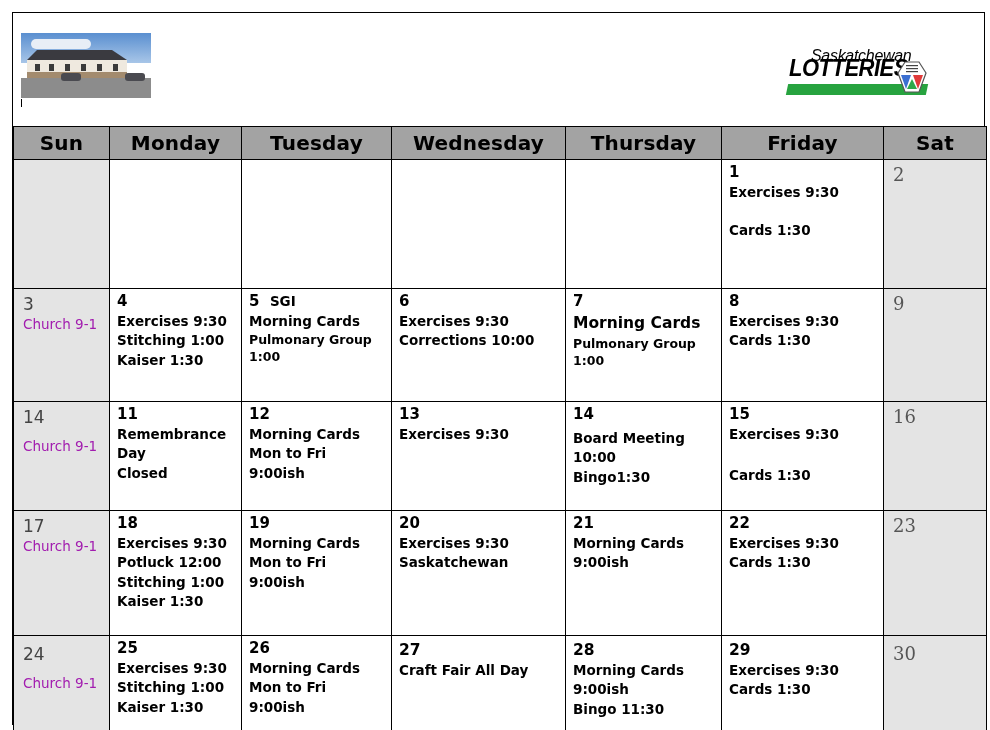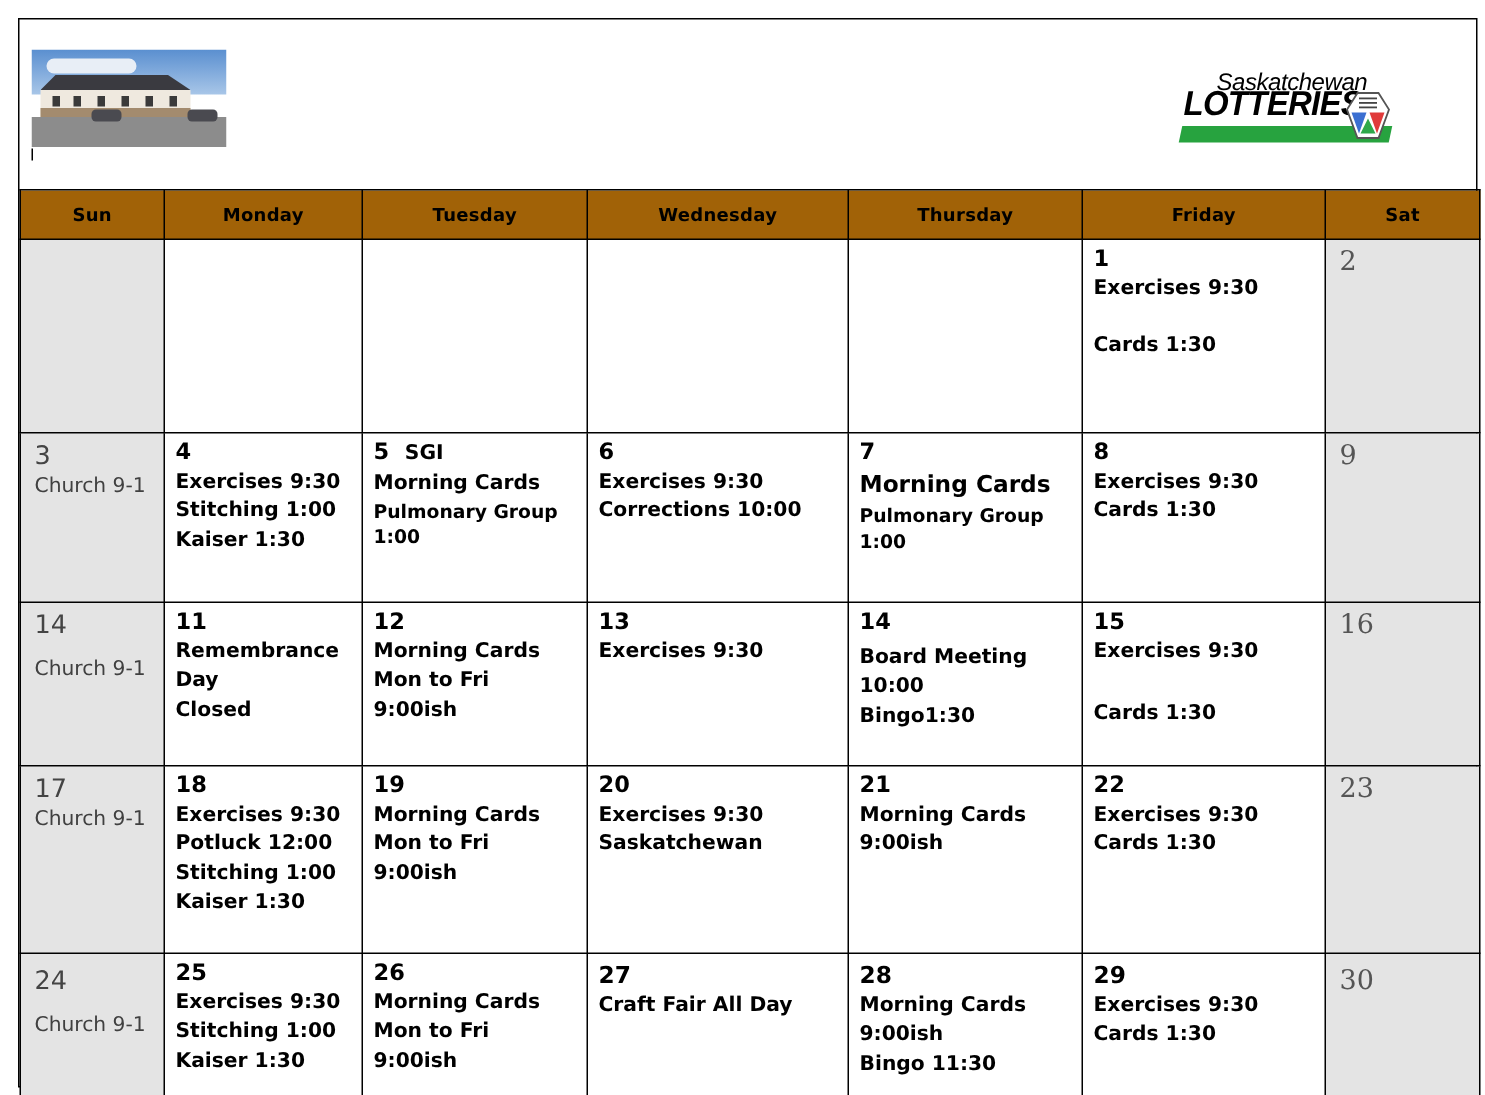--- a/index.html
+++ b/index.html
@@ -17,32 +17,32 @@
   .photo .car { position:absolute; top:40px; width:20px; height:8px; background:#4a4a50; border-radius:3px; }
   .cursor-mark { position:absolute; left:8px; top:86px; width:1px; height:8px; background:#000; }
   .title { position:absolute; left:162px; top:62px; font-family:"DejaVu Serif", serif; font-weight:bold; font-size:22px; letter-spacing:-0.5px; color:#000; white-space:nowrap; }
   .logo { position:absolute; left:772px; top:34px; width:146px; height:52px; }
   .logo .sask { position:absolute; left:26px; top:0; font-family:"Liberation Sans", sans-serif; font-style:italic; font-size:16px; color:#000; letter-spacing:-0.3px; }
   .logo .lot { position:absolute; left:4px; top:9px; font-family:"Liberation Sans", sans-serif; font-weight:bold; font-style:italic; font-size:22px; color:#000; letter-spacing:-0.5px; transform:scaleY(1.05); }
   .logo .bar { position:absolute; left:2px; top:37px; width:140px; height:11px; background:#27a33f; transform:skewX(-12deg); }
   .logo .hex { position:absolute; left:112px; top:14px; width:30px; height:32px; }
   table.cal { position:absolute; left:0; top:113px; width:973px; border-collapse:collapse; table-layout:fixed; }
   table.cal th, table.cal td { border:1px solid #000; padding:0; }
-  table.cal th { background:#a16207; height:32px; font-family:"DejaVu Sans", sans-serif; font-size:12px; font-weight:bold; color:#000; text-align:center; letter-spacing:0.2px; }
+  table.cal th { background:#a3a3a3; height:32px; font-family:"DejaVu Sans", sans-serif; font-size:20px; font-weight:bold; color:#000; text-align:center; letter-spacing:0.2px; }
   table.cal tr:first-child th { border-top:1px solid #000; }
   table.cal td { vertical-align:top; background:#fff; }
   table.cal td.weekend { background:#e4e4e4; }
   .cell { padding:3px 7px 2px 7px; font-family:"DejaVu Sans", sans-serif; font-weight:bold; font-size:13.5px; line-height:19.5px; color:#000; }
   .cell .num { font-size:15px; }
   .cell .lg { font-size:15.5px; }
   .cell .sm { font-size:12.5px; line-height:17px; }
   .cell .gap { height:19px; }
   .wk { padding:4px 9px; font-family:"DejaVu Sans", sans-serif; font-weight:normal; color:#333; }
   .wk .num { font-size:17px; font-weight:normal; line-height:22px; color:#444; }
-  .wk .note { font-size:13.5px; color:#404040; line-height:18px; }
+  .wk .note { font-size:13.5px; color:#a21caf; line-height:18px; }
   .wk .note.low { margin-top:9px; }
   .sat .num { font-family:"DejaVu Serif", serif; font-size:18px; color:#555; }
 </style>
 </head>
 <body>
 
 <div class="frame">
   <div class="banner">
     <div class="photo">
       <div class="sky"></div>

